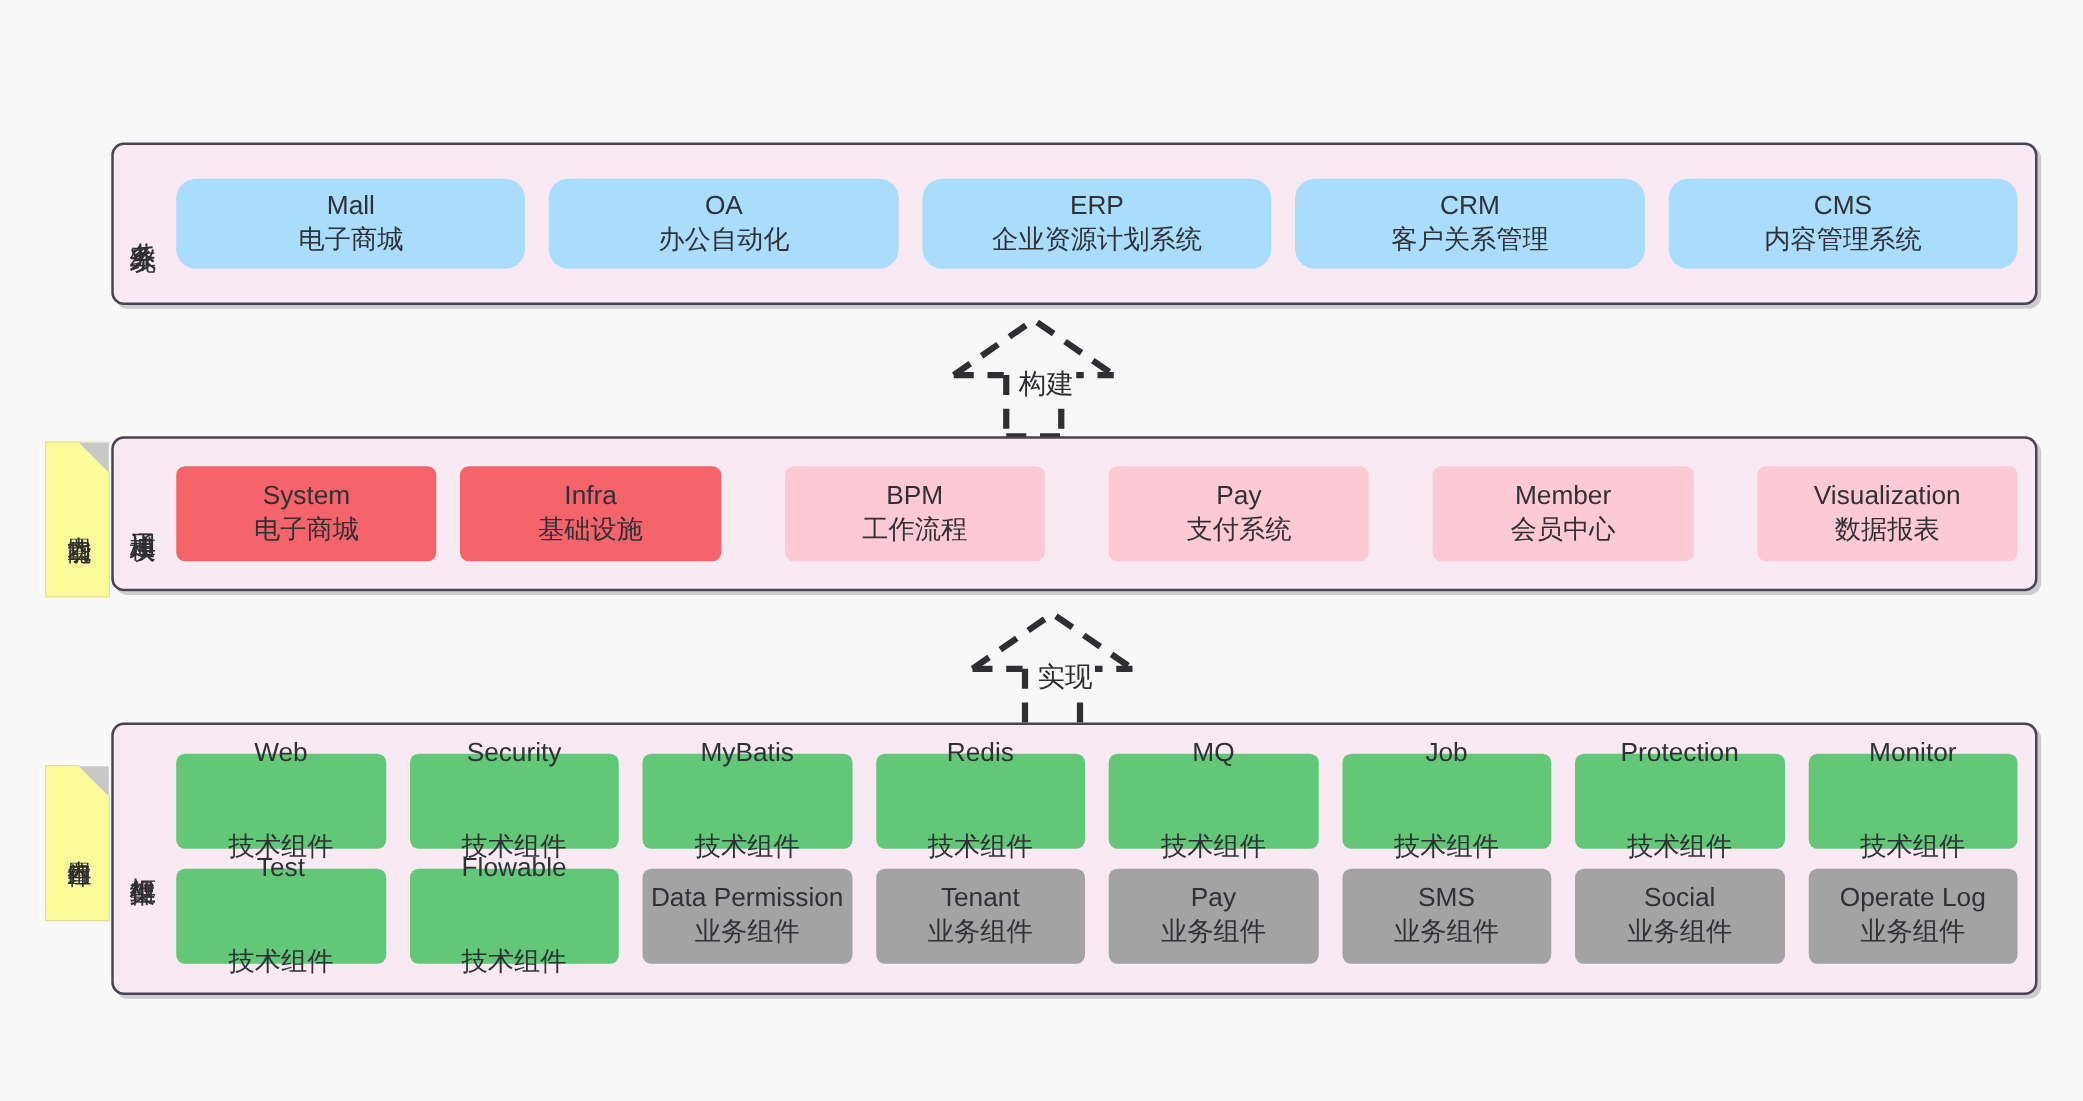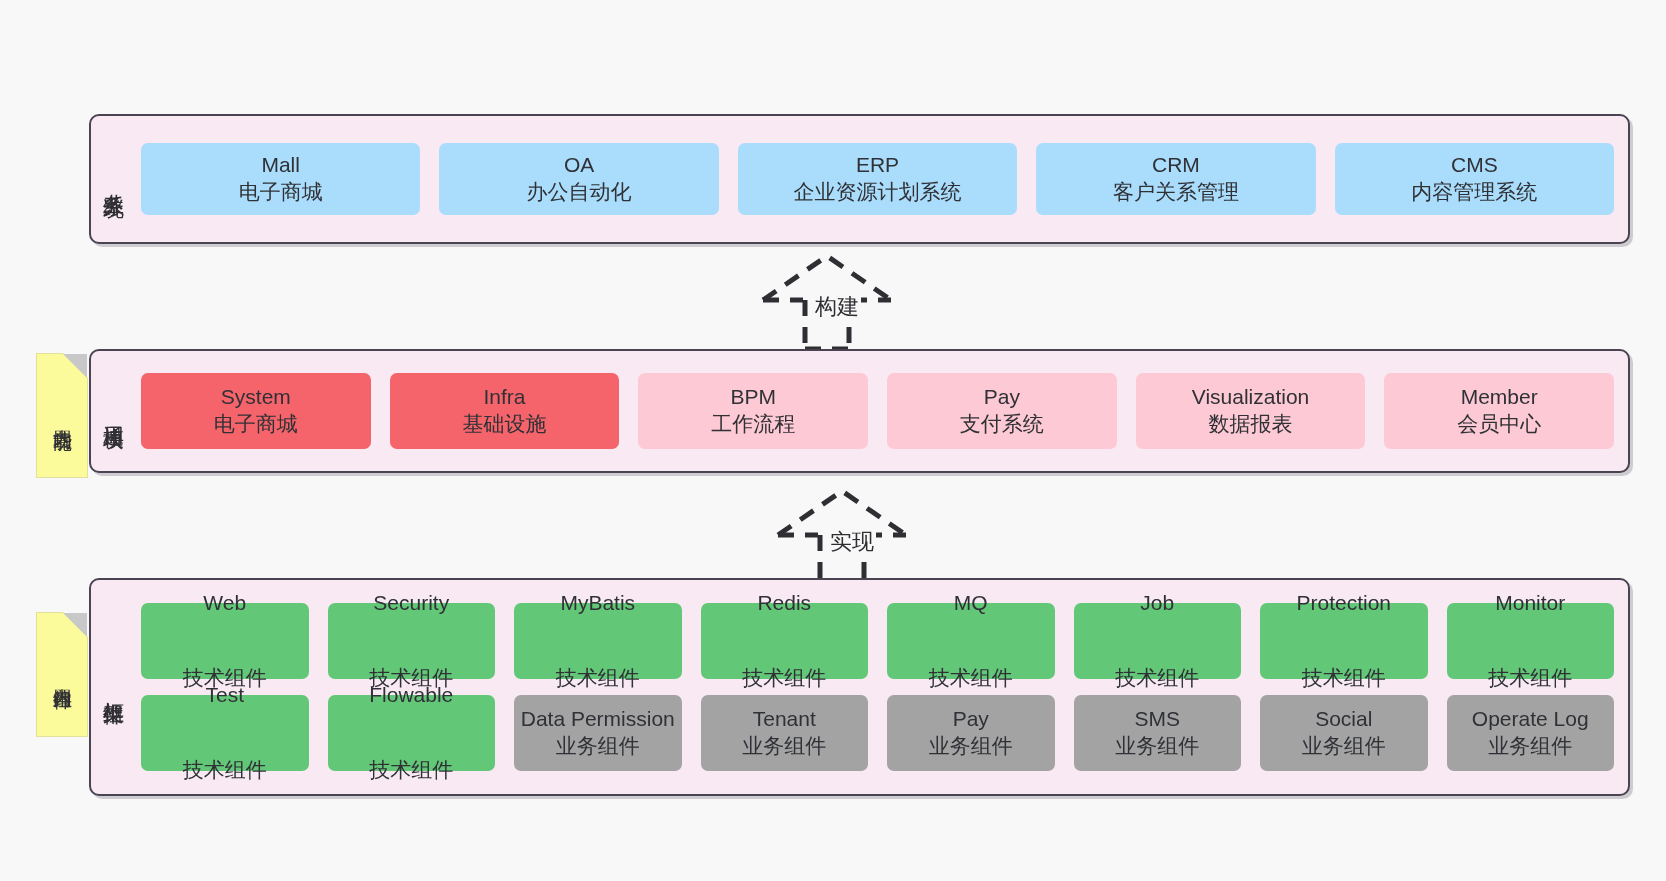--- a/index.html
+++ b/index.html
@@ -70,30 +70,30 @@
     font-size: 21px;
     line-height: 1.28;
     padding: 6px 4px;
   }
   .card .en { display: block; }
   .card .cn { display: block; }
 
   
   .c-blue       { background: #aadcfb; }
   .c-red        { background: #f5646a; }
-  .c-pink       { background: #fcc9d4; }
+  .c-pink       { background: #fcc9d4; margin-left: 32px; }
   .c-green      { background: #62c878; gap: 48px; }
   .c-lightgreen { background: #a3a3a3; }
 
   
   #layer-business { left: 89px;  top: 114px; width: 1541px; height: 130px; }
   #layer-common   { left: 89px;  top: 349px; width: 1541px; height: 124px; }
   #layer-framework{ left: 89px;  top: 578px; width: 1541px; height: 218px; }
 
-  #layer-business  .card { height: 72px; }
+  #layer-business  .card { height: 72px; border-radius: 16px; }
   #layer-common    .card { height: 76px; align-items: center; }
   #layer-framework .card { height: 76px; }
 
   
   .note {
     position: absolute;
     box-sizing: border-box;
     background: #fcfb9c;
     border: 1px solid #e2e09a;
     display: flex;
@@ -208,26 +208,26 @@
       </div>
       <div class="card c-pink">
         <span class="en">BPM</span>
         <span class="cn">工作流程</span>
       </div>
       <div class="card c-pink">
         <span class="en">Pay</span>
         <span class="cn">支付系统</span>
       </div>
       <div class="card c-pink">
+        <span class="en">Member</span>
+        <span class="cn">会员中心</span>
+      </div>
+      <div class="card c-pink">
         <span class="en">Visualization</span>
         <span class="cn">数据报表</span>
-      </div>
-      <div class="card c-pink">
-        <span class="en">Member</span>
-        <span class="cn">会员中心</span>
       </div>
     </div>
   </div>
 </div>
 
 <div class="arrow-wrap" id="arrow-impl">
   <svg width="200" height="105" viewBox="0 0 200 105">
     <polyline points="18,52 82,8 146,52" fill="none" stroke="#2f2f33" stroke-width="5" stroke-dasharray="16,11" stroke-linecap="butt"></polyline>
     <polyline points="18,52 58,52" fill="none" stroke="#2f2f33" stroke-width="5" stroke-dasharray="16,11"></polyline>
     <polyline points="106,52 146,52" fill="none" stroke="#2f2f33" stroke-width="5" stroke-dasharray="16,11"></polyline>

